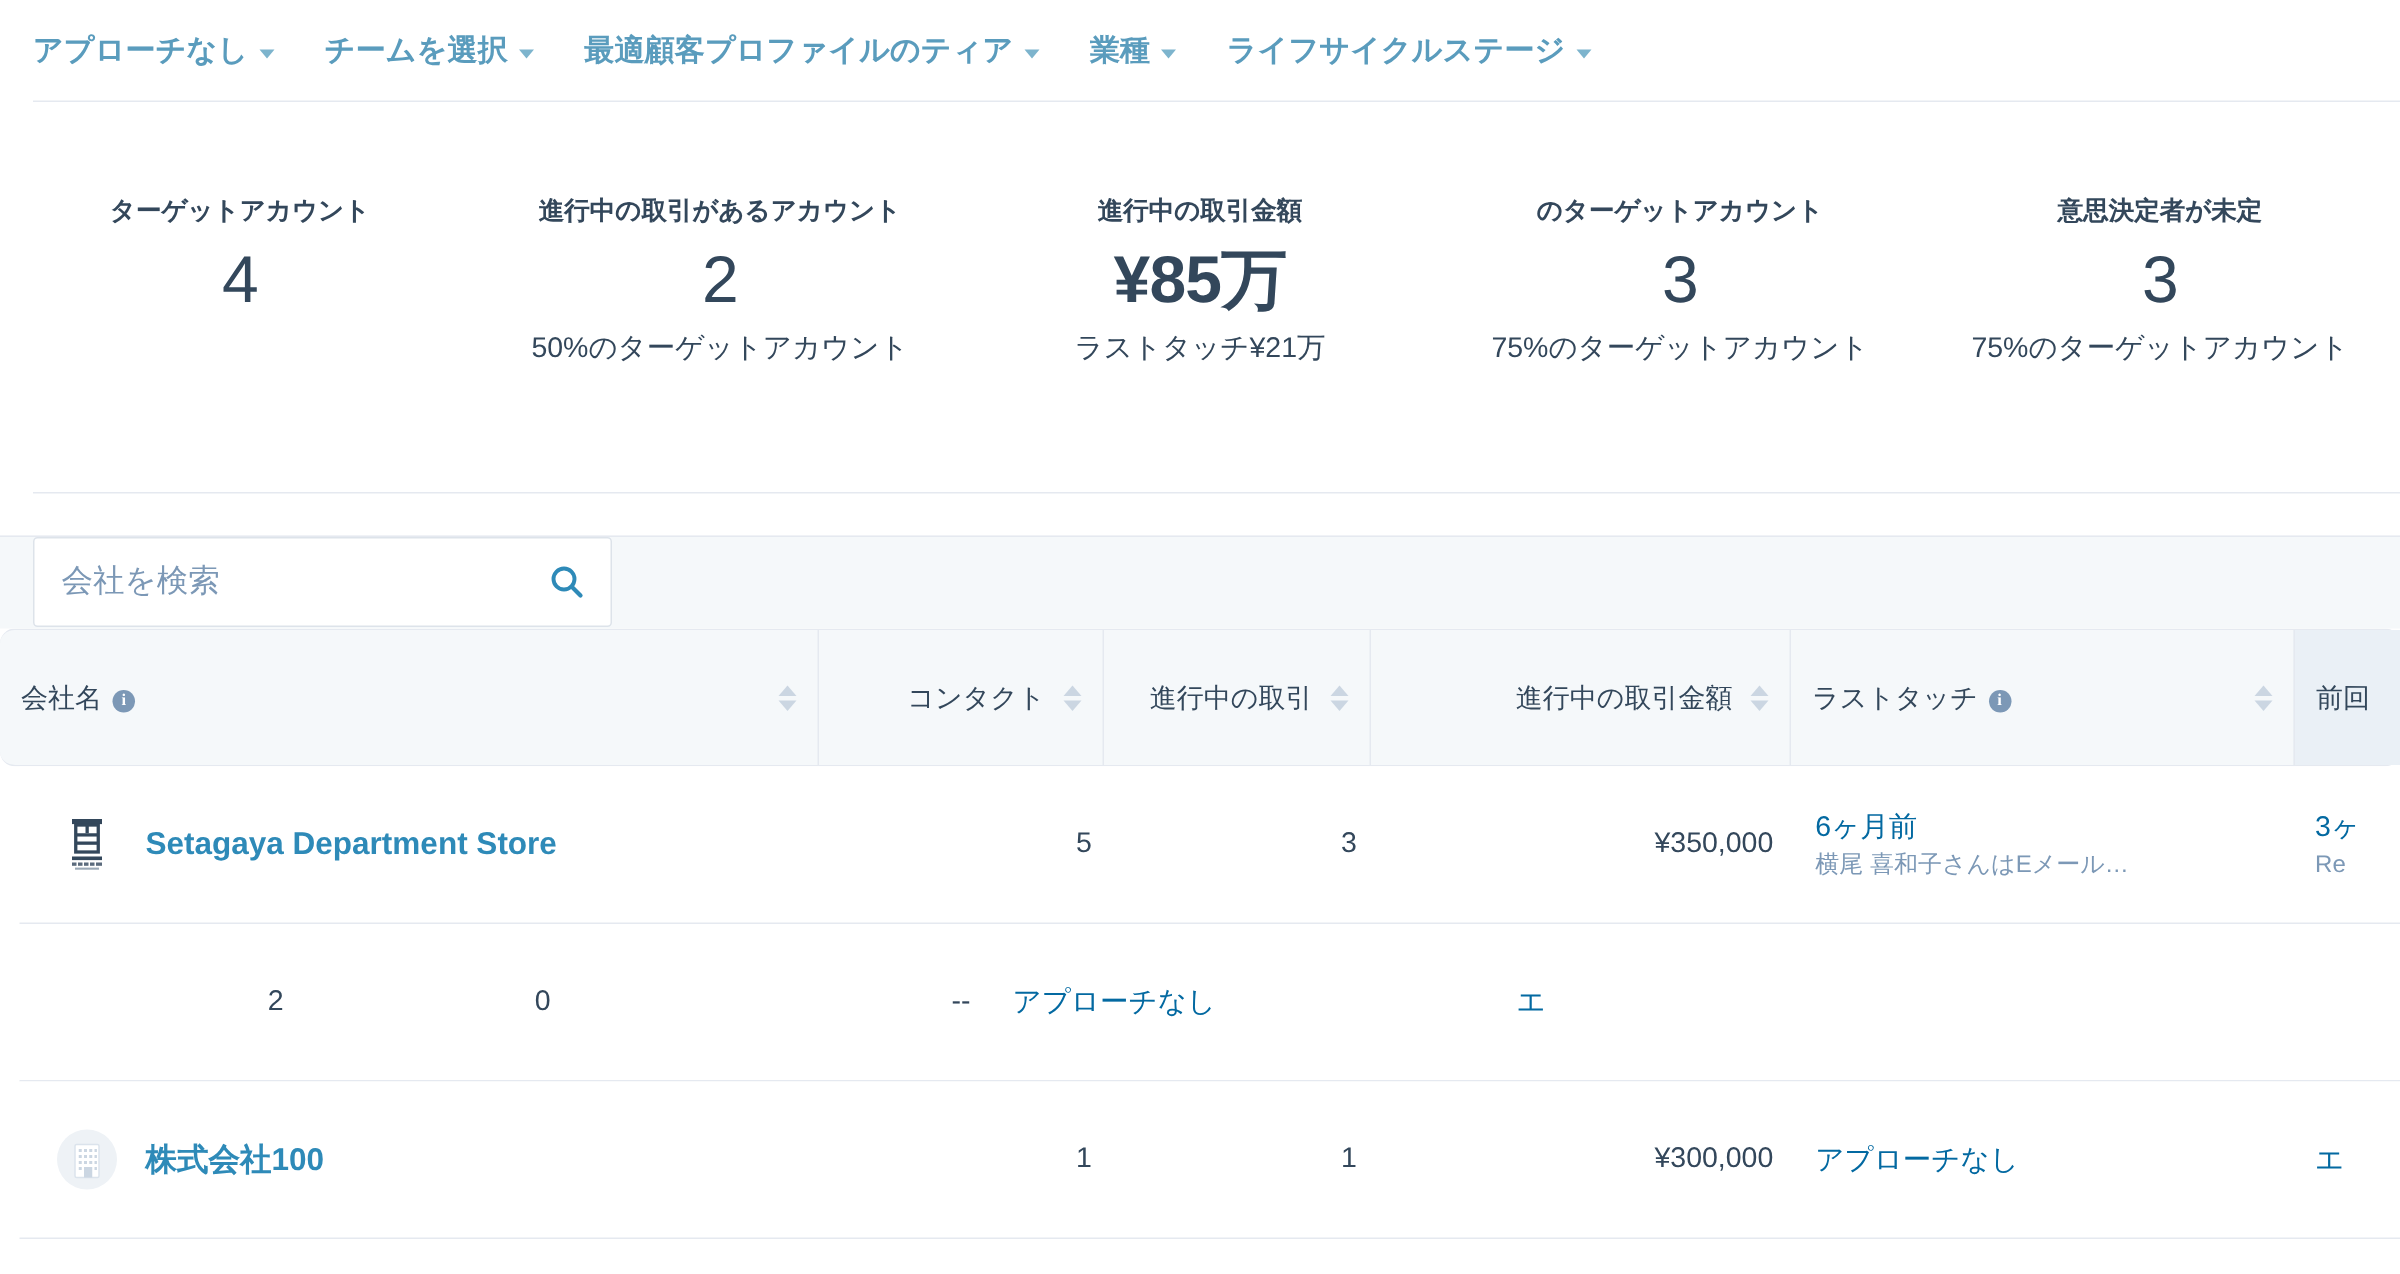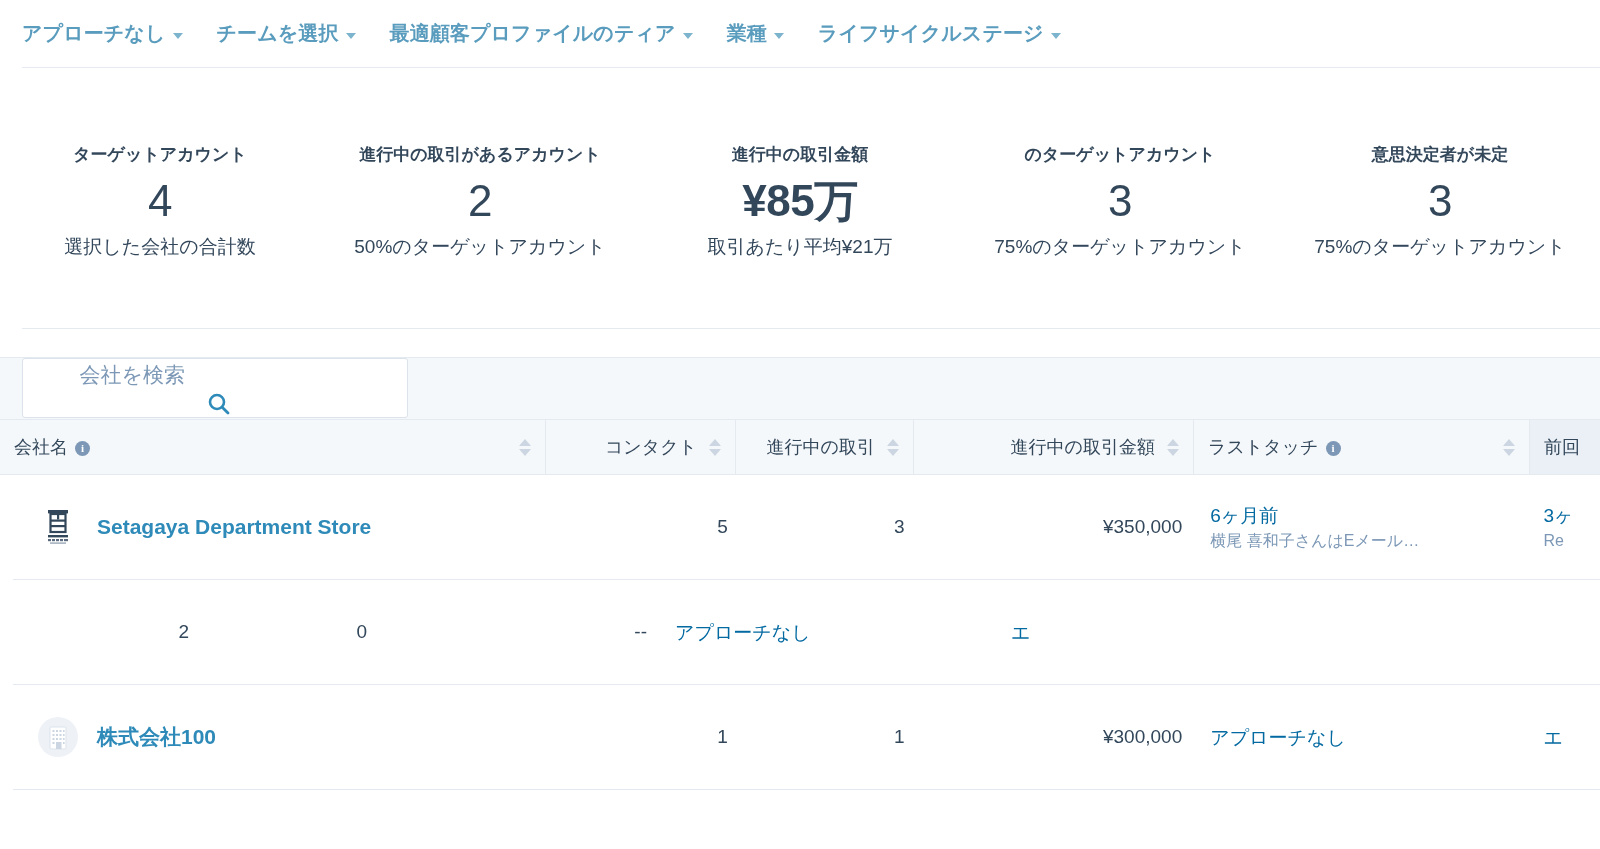--- a/index.html
+++ b/index.html
@@ -57,21 +57,20 @@
     height: 1px;
     background: #e5e9f0;
   }
 
   
   .stats {
     position: absolute;
     left: 0; top: 128px;
     width: 1600px;
     display: flex;
-    margin-top: 14px;
   }
   .stat {
     flex: 1 1 0;
     text-align: center;
     padding: 0 4px;
     box-sizing: border-box;
   }
   .stat-label {
     font-size: 17px;
     color: #33475b;
@@ -119,21 +118,20 @@
     left: 22px; top: 358px;
     width: 386px;
     height: 60px;
     background: #ffffff;
     border: 1px solid #dde3ea;
     border-radius: 3px;
     box-sizing: border-box;
     display: flex;
     align-items: center;
     padding: 0 16px;
-    flex-direction: column;
   }
   .search-box input {
     border: none;
     outline: none;
     font-size: 21px;
     color: #33475b;
     background: transparent;
     flex: 1;
     font-family: inherit;
     min-width: 0;
@@ -145,22 +143,23 @@
   .table {
     position: absolute;
     left: 0; top: 419px;
     width: 1600px;
   }
   .thead {
     display: flex;
     background: #f5f8fa;
     border-top: 1px solid #e5e9f0;
     border-bottom: 1px solid #e5e9f0;
-    height: 56px;
-    box-sizing: border-box;
+    height: 92px;
+    box-sizing: border-box;
+    border-radius: 10px;
   }
   .th {
     display: flex;
     align-items: center;
     box-sizing: border-box;
     padding: 0 14px;
     border-left: 1px solid #e5e9f0;
     font-size: 18px;
     color: #33475b;
     cursor: pointer;
@@ -282,31 +281,30 @@
       <span>ライフサイクルステージ</span>
       <span class="caret"></span>
     </div>
   </div>
   <div class="divider-top"></div>
 
   <div class="stats">
     <div class="stat">
       <div class="stat-label">ターゲットアカウント</div>
       <div class="stat-value">4</div>
-      <div class="stat-sub">選択した会社の合計数</div>
     </div>
     <div class="stat">
       <div class="stat-label">進行中の取引があるアカウント</div>
       <div class="stat-value">2</div>
       <div class="stat-sub">50%のターゲットアカウント</div>
     </div>
     <div class="stat">
       <div class="stat-label">進行中の取引金額</div>
       <div class="stat-value yen">¥85万</div>
-      <div class="stat-sub">取引あたり平均¥21万</div>
+      <div class="stat-sub">ラストタッチ¥21万</div>
     </div>
     <div class="stat">
       <div class="stat-label">のターゲットアカウント</div>
       <div class="stat-value">3</div>
       <div class="stat-sub">75%のターゲットアカウント</div>
     </div>
     <div class="stat">
       <div class="stat-label">意思決定者が未定</div>
       <div class="stat-value">3</div>
       <div class="stat-sub">75%のターゲットアカウント</div>

